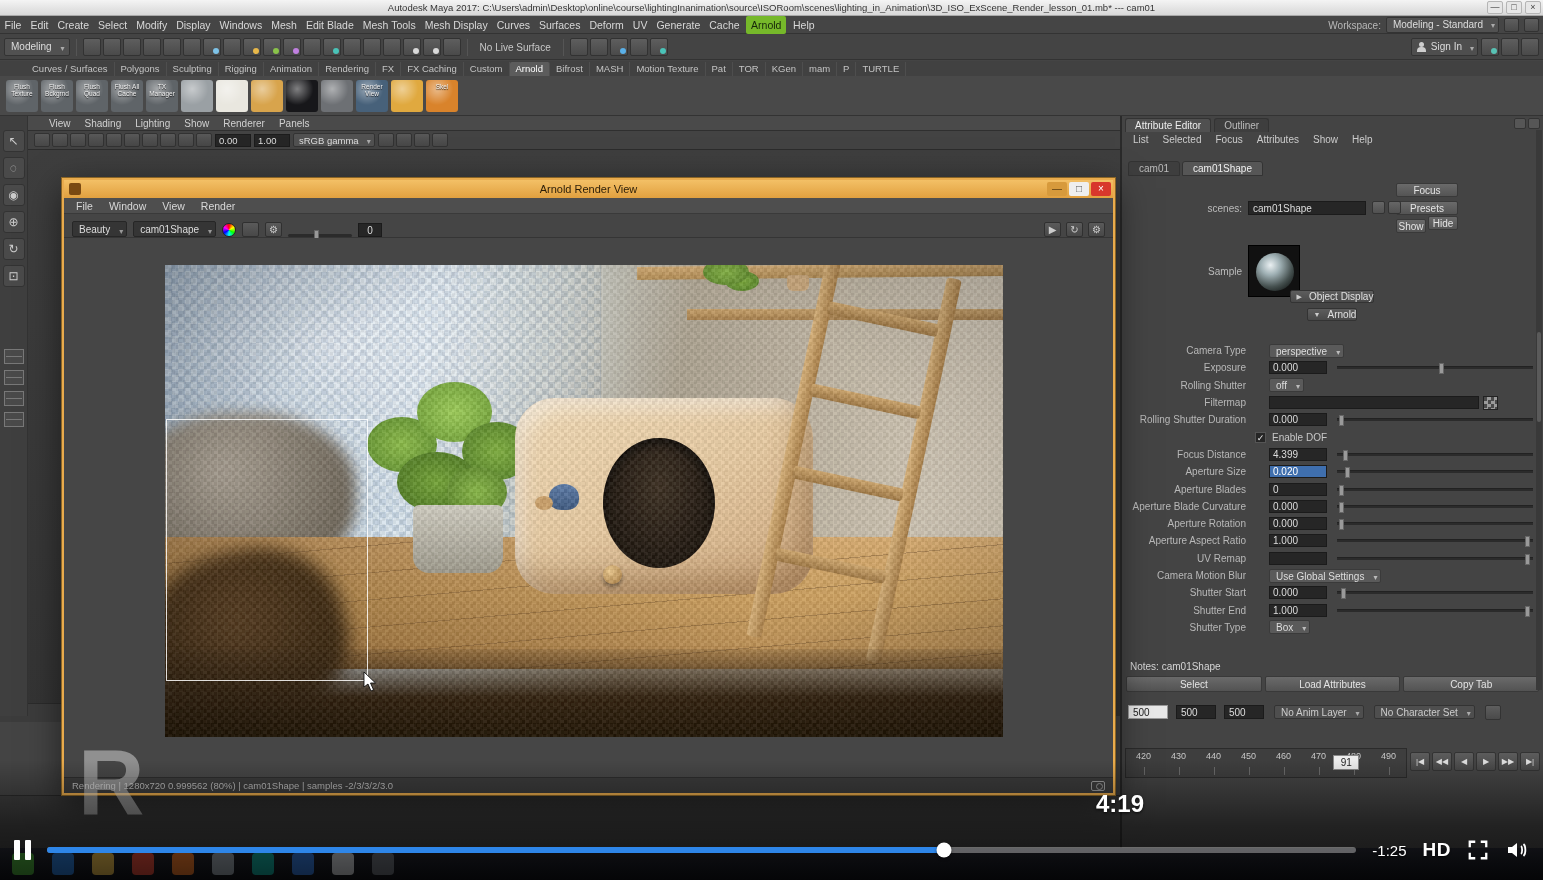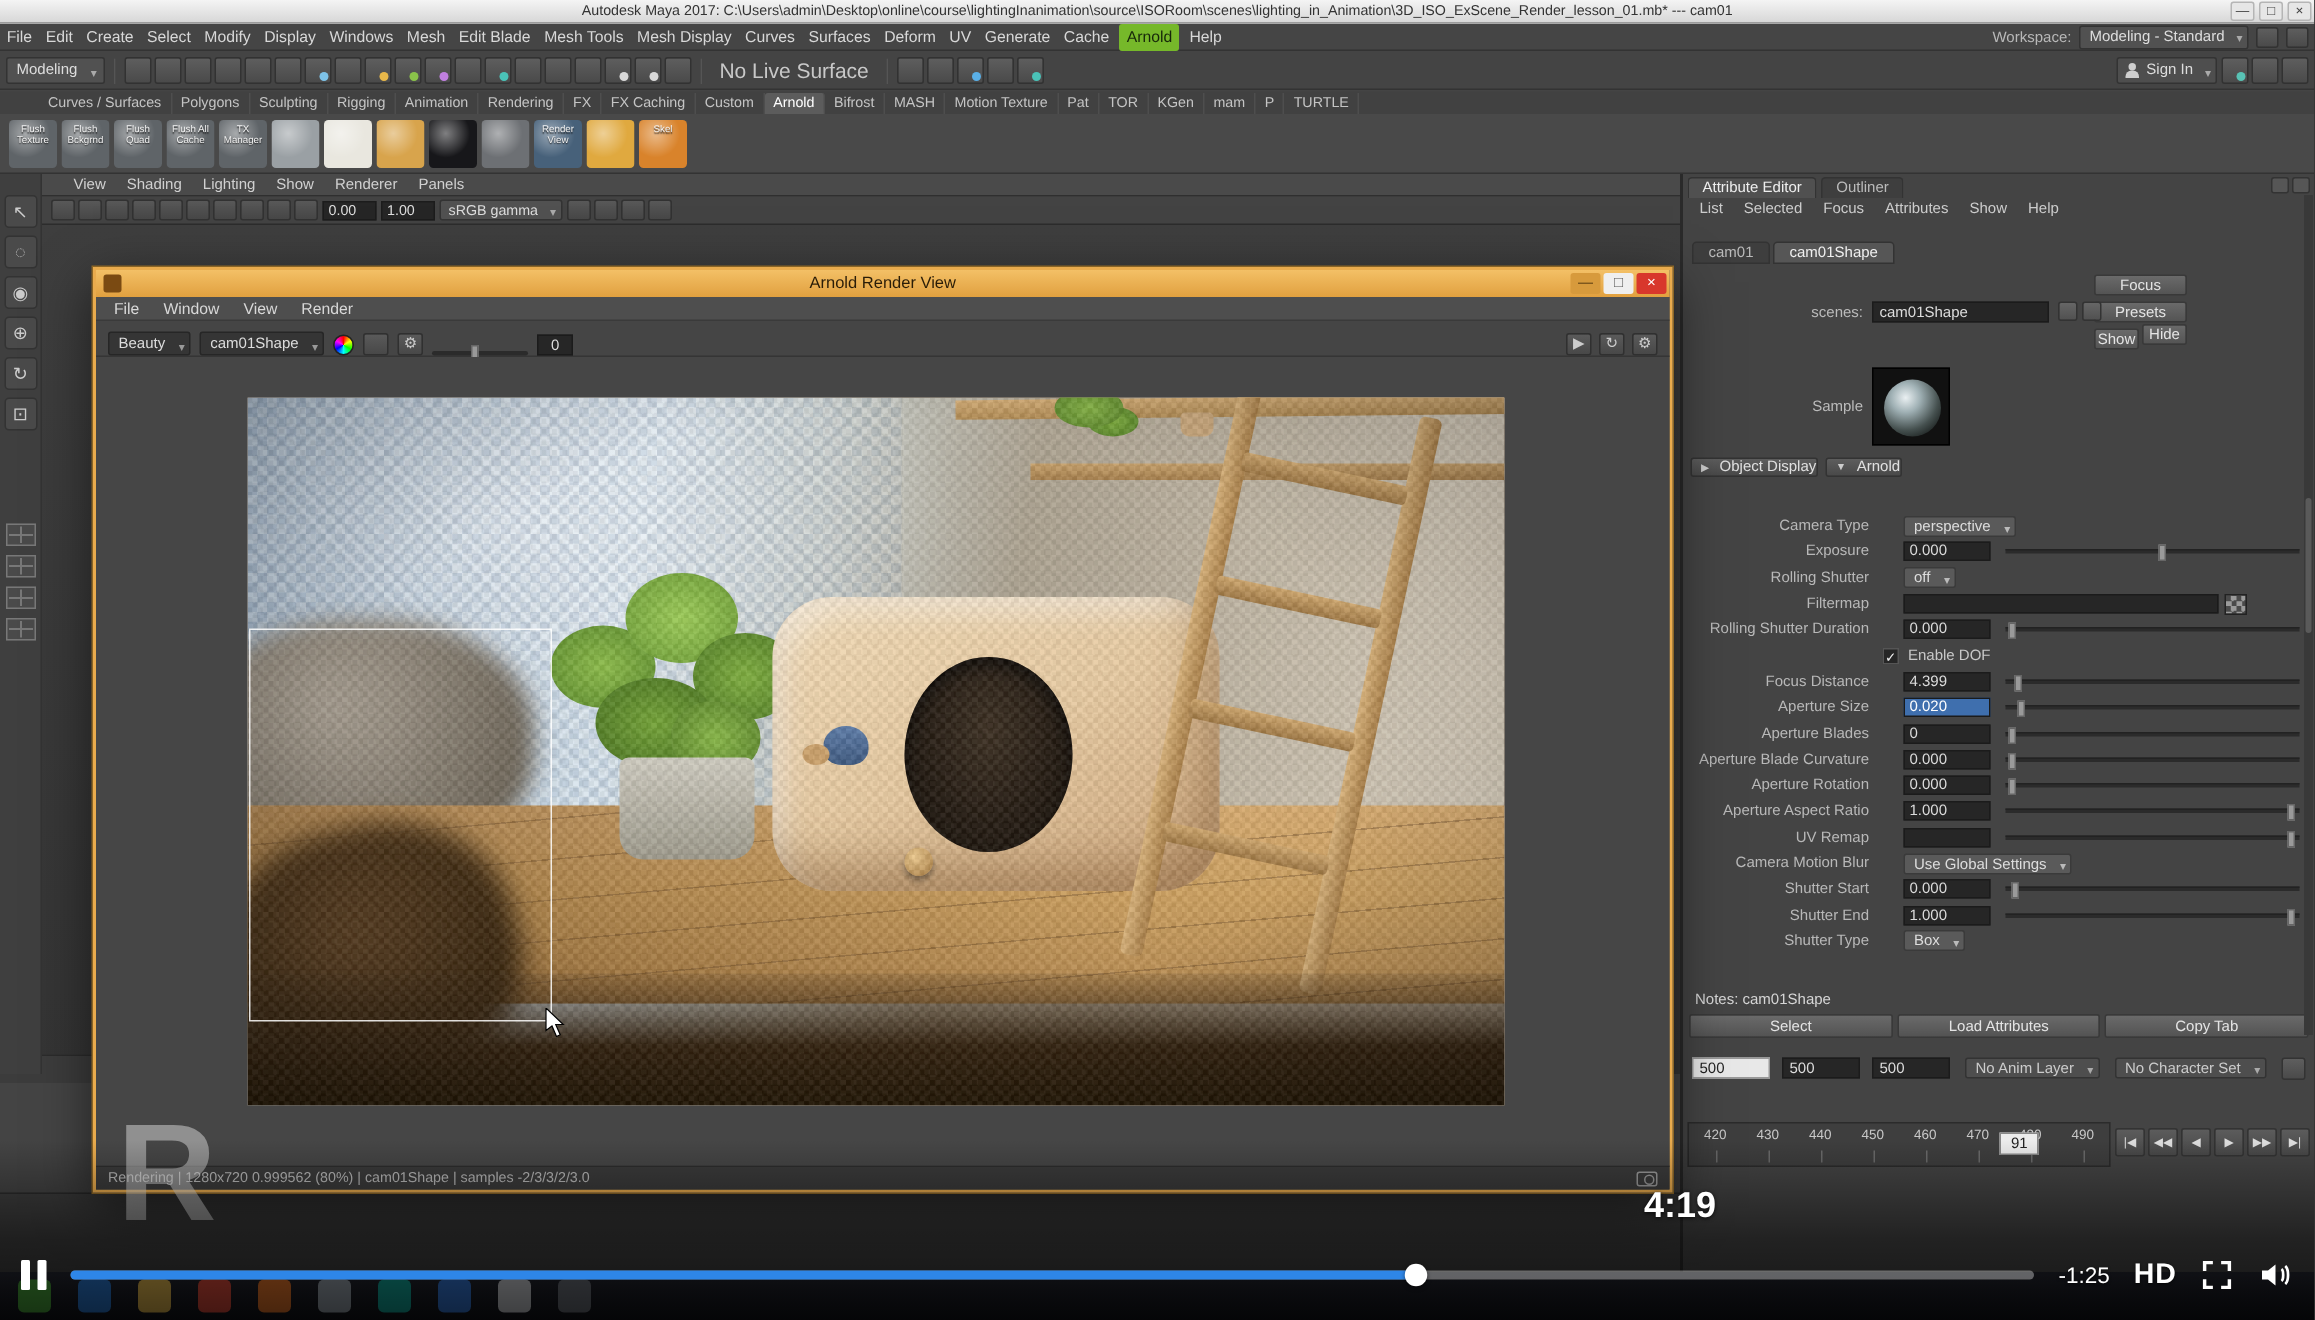--- a/index.html
+++ b/index.html
@@ -20,21 +20,21 @@
 .ws-box::after{content:"▾";position:absolute;right:3px;top:1px;font-size:8px;color:#aaa;}
 
 
 .statusline{position:absolute;top:35px;left:0;right:0;height:25px;background:#444;border-bottom:1px solid #333;display:flex;align-items:center;gap:3px;padding:0 4px;z-index:3;}
 .mode-box{background:#515151;border:1px solid #333;border-radius:2px;font-size:10px;color:#ddd;padding:0 17px 0 6px;line-height:16px;position:relative;white-space:nowrap;}
 .mode-box::after{content:"▾";position:absolute;right:4px;top:2px;font-size:8px;color:#aaa;}
 .sl-sep{width:1px;height:17px;background:#383838;border-right:1px solid #555;margin:0 3px;}
 .sl-icons{display:flex;gap:2px;}
 .sl-icon{position:relative;width:18px;height:18px;background:linear-gradient(#5e5e5e,#4a4a4a);border:1px solid #323232;border-radius:2px;}
 .sl-dot{position:absolute;right:1px;bottom:1px;width:6px;height:6px;border-radius:50%;}
-.nls{font-size:14px;color:#c8c8c8;padding:0 6px;white-space:nowrap;}
+.nls{font-size:10px;color:#c8c8c8;padding:0 6px;white-space:nowrap;}
 .spacer{flex:1;}
 .signin{display:flex;align-items:center;gap:4px;background:#4e4e4e;border:1px solid #333;border-radius:2px;padding:0 15px 0 5px;line-height:16px;font-size:10px;color:#ddd;position:relative;white-space:nowrap;}
 .signin::after{content:"▾";position:absolute;right:3px;top:2px;font-size:8px;color:#aaa;}
 .person{width:10px;height:11px;position:relative;}
 .person::before{content:"";position:absolute;left:2.5px;top:0;width:5px;height:5px;border-radius:50%;background:#cfcfcf;}
 .person::after{content:"";position:absolute;left:0.5px;top:5.5px;width:9px;height:5px;border-radius:4px 4px 0 0;background:#cfcfcf;}
 
 
 .shelf-tabs{position:absolute;top:61px;left:0;right:0;height:15px;background:#414141;display:flex;align-items:flex-end;font-size:9.5px;padding-left:26px;z-index:3;}
 .shelf-tab{padding:1px 6px;color:#c4c4c4;border-right:1px solid #4e4e4e;line-height:12px;white-space:nowrap;}
@@ -79,21 +79,21 @@
 .btn-presets{top:85px;right:85px;width:62px;}
 .btn-show{top:103px;right:117px;width:30px;}
 .btn-hide{top:100px;right:85px;width:30px;}
 .rp-cam-label{position:absolute;top:87px;left:58px;width:62px;text-align:right;color:#bbb;}
 .rp-cam-field{position:absolute;top:85px;left:126px;width:118px;height:14px;background:#262626;border:1px solid #1b1b1b;color:#ddd;line-height:13px;padding:0 4px;}
 .rp-mini{position:absolute;top:85px;width:13px;height:13px;background:linear-gradient(#666,#515151);border:1px solid #333;border-radius:2px;}
 .mini1{left:250px;}.mini2{left:266px;}
 .rp-sample-label{position:absolute;top:150px;left:58px;width:62px;text-align:right;color:#bbb;}
 .rp-sample{position:absolute;top:129px;left:126px;width:52px;height:52px;background:#111;border:1px solid #000;}
 .rp-sample::after{content:"";position:absolute;left:7px;top:7px;width:38px;height:38px;border-radius:50%;background:radial-gradient(circle at 38% 32%,#eaf0f2 0%,#9fb0b4 28%,#45504f 62%,#191e1d 85%);}
-.ae-sections{position:absolute;top:189px;left:5px;right:6px;display:flex;flex-direction:row;gap:5px;align-items:center;}
+.ae-sections{position:absolute;top:174px;left:5px;right:6px;display:flex;flex-direction:column;gap:5px;align-items:center;}
 .ae-section{height:13px;background:linear-gradient(#5d5d5d,#494949);border:1px solid #333;border-radius:2px;display:flex;align-items:center;padding-left:6px;color:#e0e0e0;}
 .ae-section::before{content:"▼";font-size:7px;margin-right:7px;color:#ccc;}
 .ae-section.collapsed::before{content:"▶";}
 .ae-rows{position:absolute;top:226px;left:6px;right:5px;}
 .ae-row{display:flex;align-items:center;height:17.3px;font-size:10px;color:#c8c8c8;}
 .ae-label{width:118px;text-align:right;margin-right:23px;white-space:nowrap;overflow:hidden;color:#b8b8b8;}
 .ae-field,.ae-dd,.ae-slider,.ae-check,.ae-map,.ae-map-btn{display:none;}
 .ae-field{width:58px;height:13px;background:#262626;border:1px solid #1b1b1b;color:#dcdcdc;padding:0 3px;line-height:12px;}
 .ae-row.selected .ae-field{background:#3f6fae;color:#fff;}
 .ae-dd{height:14px;background:#5a5a5a;border:1px solid #3a3a3a;border-radius:2px;color:#ddd;padding:0 16px 0 6px;line-height:13px;position:relative;white-space:nowrap;}
@@ -114,21 +114,21 @@
 .ae-notes{position:absolute;top:545px;left:8px;color:#d6d6d6;}
 .ae-footer{position:absolute;top:560px;left:4px;right:4px;display:flex;gap:3px;}
 .fbtn{flex:1;height:16px;background:linear-gradient(#6a6a6a,#535353);border:1px solid #393939;border-radius:2px;color:#e4e4e4;text-align:center;line-height:15px;}
 .rp-scroll{position:absolute;right:1px;top:14px;width:6px;height:560px;background:#393939;}
 .rp-scroll i{position:absolute;left:1px;right:1px;top:36%;height:90px;background:#5a5a5a;border-radius:2px;}
 .rp-corner{position:absolute;right:3px;top:2px;display:flex;gap:2px;}
 .rp-corner span{width:12px;height:11px;background:#565656;border:1px solid #333;border-radius:2px;}
 
 
 .tl-range{position:absolute;top:588px;left:6px;right:6px;height:16px;display:flex;align-items:center;gap:10px;}
-.tl-field{width:52px;height:14px;background:#262626;border:1px solid #1b1b1b;color:#ddd;line-height:13px;padding:0 4px;flex:none;}
+.tl-field{width:40px;height:14px;background:#262626;border:1px solid #1b1b1b;color:#ddd;line-height:13px;padding:0 4px;flex:none;}
 .tl-field.light{background:#e8e8e8;color:#222;border-color:#999;}
 .tl-dd{height:14px;background:#4e4e4e;border:1px solid #333;border-radius:2px;color:#ccc;line-height:13px;padding:0 16px 0 6px;position:relative;white-space:nowrap;}
 .tl-dd::after{content:"▾";position:absolute;right:3px;top:1px;font-size:8px;color:#aaa;}
 .tl-mini{width:16px;height:15px;background:linear-gradient(#5e5e5e,#4a4a4a);border:1px solid #333;border-radius:2px;flex:none;}
 .tl-ruler{position:absolute;top:632px;left:3px;width:282px;height:30px;background:#3e3e3e;border:1px solid #2b2b2b;display:flex;}
 .tick{flex:1;position:relative;color:#c8c8c8;font-size:9px;text-align:center;padding-top:2px;}
 .tick::after{content:"";position:absolute;left:50%;bottom:2px;width:1px;height:8px;background:#6a6a6a;}
 .tl-current{position:absolute;left:74%;top:6px;width:26px;height:15px;background:#ececec;color:#222;font-size:10px;text-align:center;line-height:14px;border:1px solid #888;}
 .tl-playback{position:absolute;top:636px;right:3px;display:flex;gap:2px;}
 .pb-btn{width:20px;height:19px;background:linear-gradient(#5c5c5c,#484848);border:1px solid #333;border-radius:2px;color:#ddd;font-size:8px;line-height:18px;text-align:center;white-space:nowrap;overflow:hidden;}

